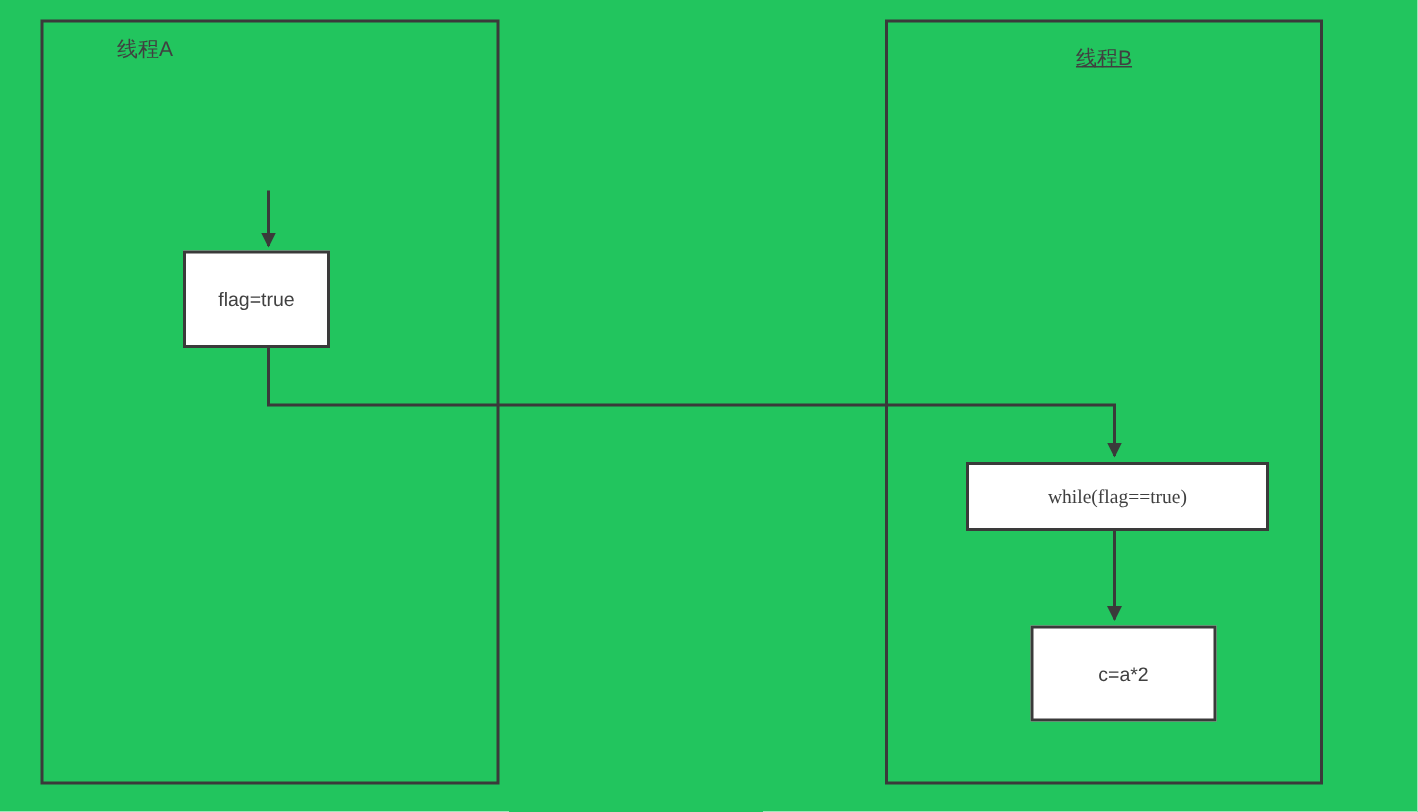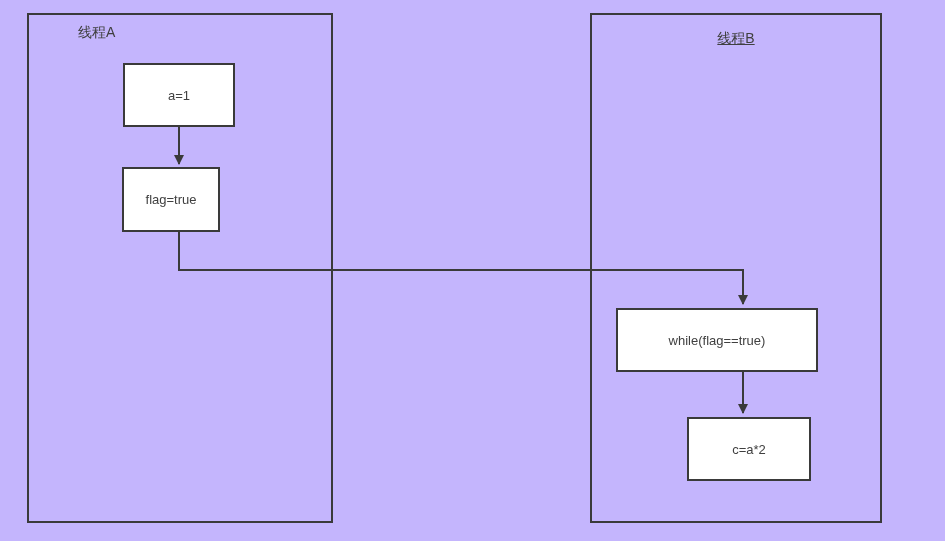--- a/index.html
+++ b/index.html
@@ -5,21 +5,21 @@
   html, body {
     margin: 0;
     padding: 0;
     background: #ffffff;
     font-family: "Liberation Sans", "DejaVu Sans", sans-serif;
   }
   #canvas {
     position: relative;
     width: 945px;
     height: 541px;
-    background: #c4b5fd;
+    background: #22c55e;
     overflow: hidden;
   }
   .thread-container {
     position: absolute;
     border: 2px solid #3a3a3a;
     background: transparent;
     box-sizing: border-box;
   }
   #thread-a { left: 27px; top: 13px; width: 306px; height: 510px; }
   #thread-b { left: 590px; top: 13px; width: 292px; height: 510px; }
@@ -38,21 +38,21 @@
     box-sizing: border-box;
     display: flex;
     align-items: center;
     justify-content: center;
     font-size: 13px;
     color: #404040;
     white-space: nowrap;
   }
   #node-a-assign    { left: 123px; top: 63px;  width: 112px; height: 64px; }
   #node-flag-assign { left: 122px; top: 167px; width: 98px; height: 65px; }
-  #node-while-loop  { left: 616px; top: 308px; width: 202px; height: 64px; }
+  #node-while-loop  { left: 644px; top: 308px; width: 202px; height: 46px; font-family: Liberation Serif, serif; }
   #node-c-assign    { left: 687px; top: 417px; width: 124px; height: 64px; }
   #edges-layer {
     position: absolute;
     left: 0; top: 0;
     width: 945px; height: 541px;
     pointer-events: none;
   }
   #edges-layer path.edge {
     fill: none;
     stroke: #3a3a3a;
@@ -74,23 +74,20 @@
     <defs>
       <marker id="arrowhead" markerUnits="userSpaceOnUse" markerWidth="12" markerHeight="12" refX="9" refY="5" orient="auto">
         <path d="M0,0 L10,5 L0,10 Z" fill="#3a3a3a"></path>
       </marker>
     </defs>
     <path class="edge" d="M179,127 L179,164" marker-end="url(#arrowhead)"></path>
     <path class="edge" d="M179,232 L179,270 L743,270 L743,304" marker-end="url(#arrowhead)"></path>
     <path class="edge" d="M743,354 L743,413" marker-end="url(#arrowhead)"></path>
   </svg>
 
-  <div class="node" id="node-a-assign">
-    <span>a=1</span>
-  </div>
 
   <div class="node" id="node-flag-assign">
     <span>flag=true</span>
   </div>
 
   <div class="node" id="node-while-loop">
     <span>while(flag==true)</span>
   </div>
 
   <div class="node" id="node-c-assign">

